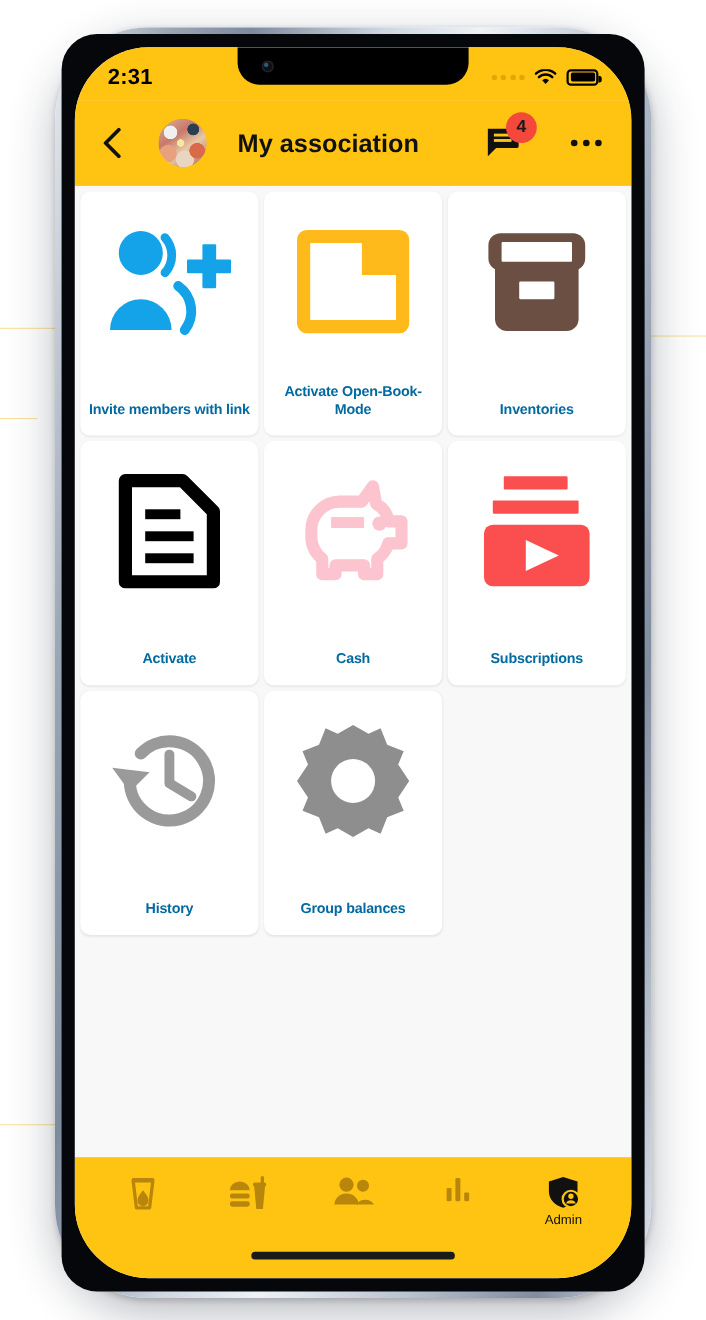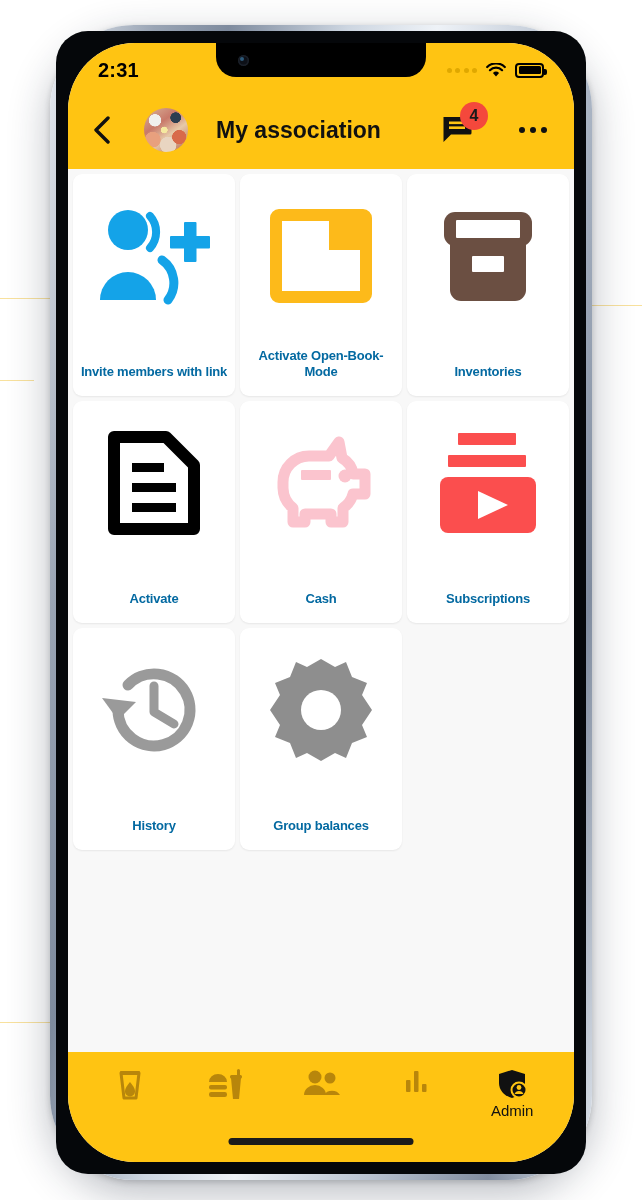--- a/index.html
+++ b/index.html
@@ -129,21 +129,21 @@
   }
 
   
   .bottomnav {
     flex:0 0 auto; height:110px; background:#FFC412;
     display:flex; align-items:flex-start; justify-content:space-around;
     padding:16px 14px 0;
   }
   .navitem { display:flex; flex-direction:column; align-items:center; gap:2px;
     width:86px; cursor:pointer; }
-  .navitem .nlbl { font-size:15px; color:#111; font-weight:400; }
+  .navitem .nlbl { font-size:12px; color:#111; font-weight:400; }
   .home-indicator {
     position:absolute; left:50%; transform:translateX(-50%); bottom:17px;
     width:185px; height:7px; border-radius:4px; background:#1b1b1b; z-index:7;
   }
 </style>
 </head>
 <body>
 
 <div id="stage">
 

